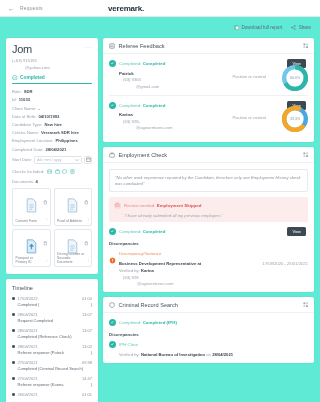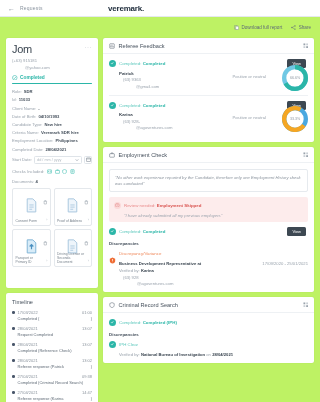--- a/index.html
+++ b/index.html
@@ -2,21 +2,21 @@
 <html><head>
 <meta charset="utf-8">
 <style>
   * { box-sizing: border-box; margin: 0; padding: 0; }
   html, body {
     width: 320px; height: 402px;
     background: #eef1f4;
     font-family: "Liberation Sans", sans-serif;
     overflow: hidden;
   }
-  .app { position: relative; width: 320px; height: 402px; background: #bef264; }
+  .app { position: relative; width: 320px; height: 402px; background: #5eead4; }
 
   
   .topbar {
     height: 17px; background: #ffffff; display: flex; align-items: center;
     border-bottom: 1px solid #e6e9ed;
   }
   .topbar .left { width: 97px; display: flex; align-items: center; gap: 5px; padding-left: 8px; }
   .back-arrow { font-size: 7px; color: #7d8894; line-height: 1; }
   .crumb { font-size: 5px; color: #8a949f; letter-spacing: .2px; }
   .brand { font-size: 8px; font-weight: bold; color: #1d2b3a; letter-spacing: -.2px; padding-left: 11px; }
@@ -30,21 +30,21 @@
   .act svg { display: block; }
 
   
   .body { display: flex; gap: 5px; padding: 0 6px 0 6px; height: 364px; }
   .col-left { width: 92px; display: flex; flex-direction: column; gap: 5px; }
   .col-right { flex: 1; display: flex; flex-direction: column; gap: 5px; }
 
   .card { background: #fff; border-radius: 2px; box-shadow: 0 0 1px rgba(30,50,70,.16); }
 
   
-  .cand { padding: 6px 6px 21px 6px; }
+  .cand { padding: 6px 6px 7px 6px; }
   .cand-top { display: flex; justify-content: space-between; align-items: flex-start; }
   .cand-name { font-size: 11px; color: #39444f; letter-spacing: -.3px; line-height: 11px; }
   .dots { font-size: 6px; color: #aab3bc; letter-spacing: .5px; line-height: 6px; }
   .cand-phone { font-size: 4.2px; color: #9aa3ad; margin-top: 3px; }
   .cand-email { font-size: 4.2px; color: #9aa3ad; margin-top: 1.5px; padding-left: 13px; }
 
   .status-line { margin-top: 5px; }
   .status-pill { display: flex; align-items: center; gap: 2.5px; }
   .status-pill .g { font-size: 4.8px; color: #2bb6a8; font-weight: bold; }
   .bar { height: 1.3px; background: #2bb6a8; border-radius: 1px; margin-top: 3px; }

